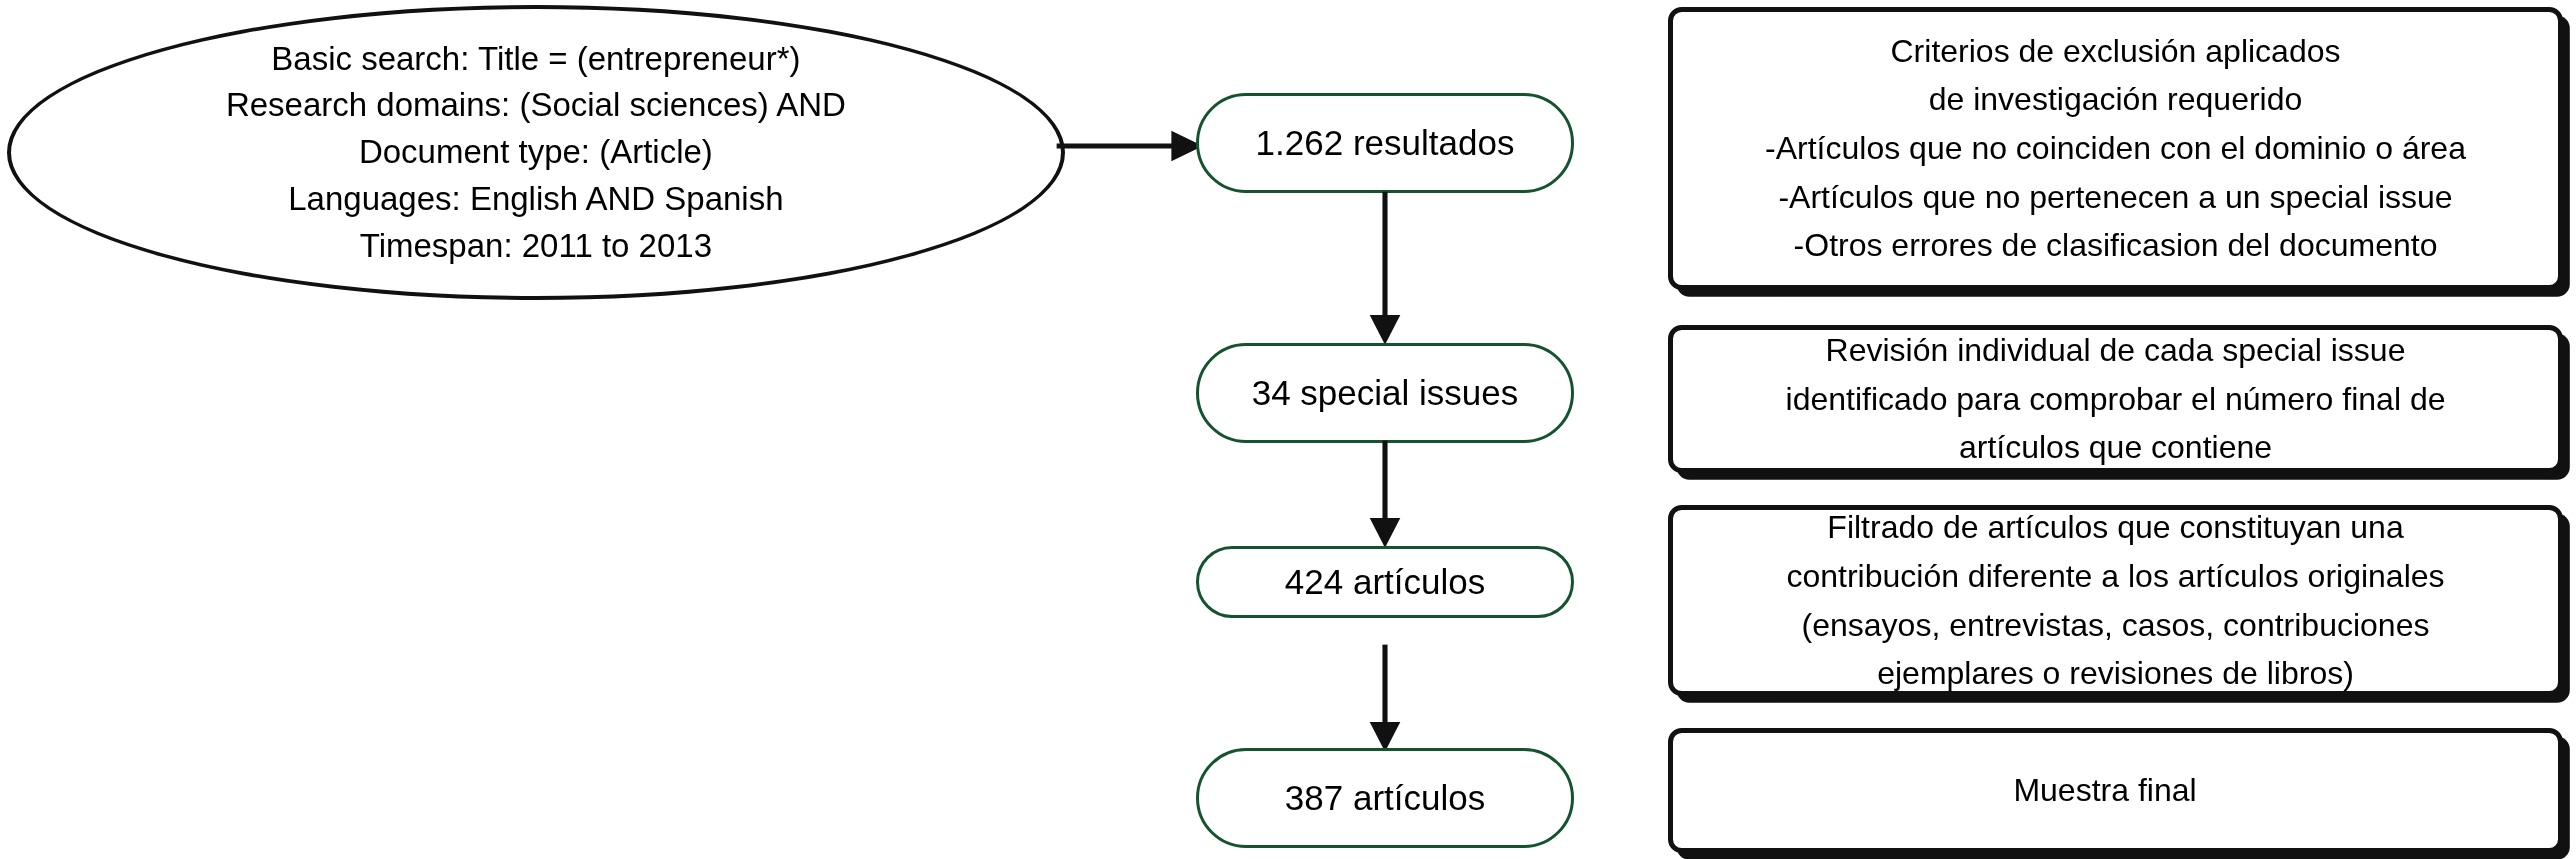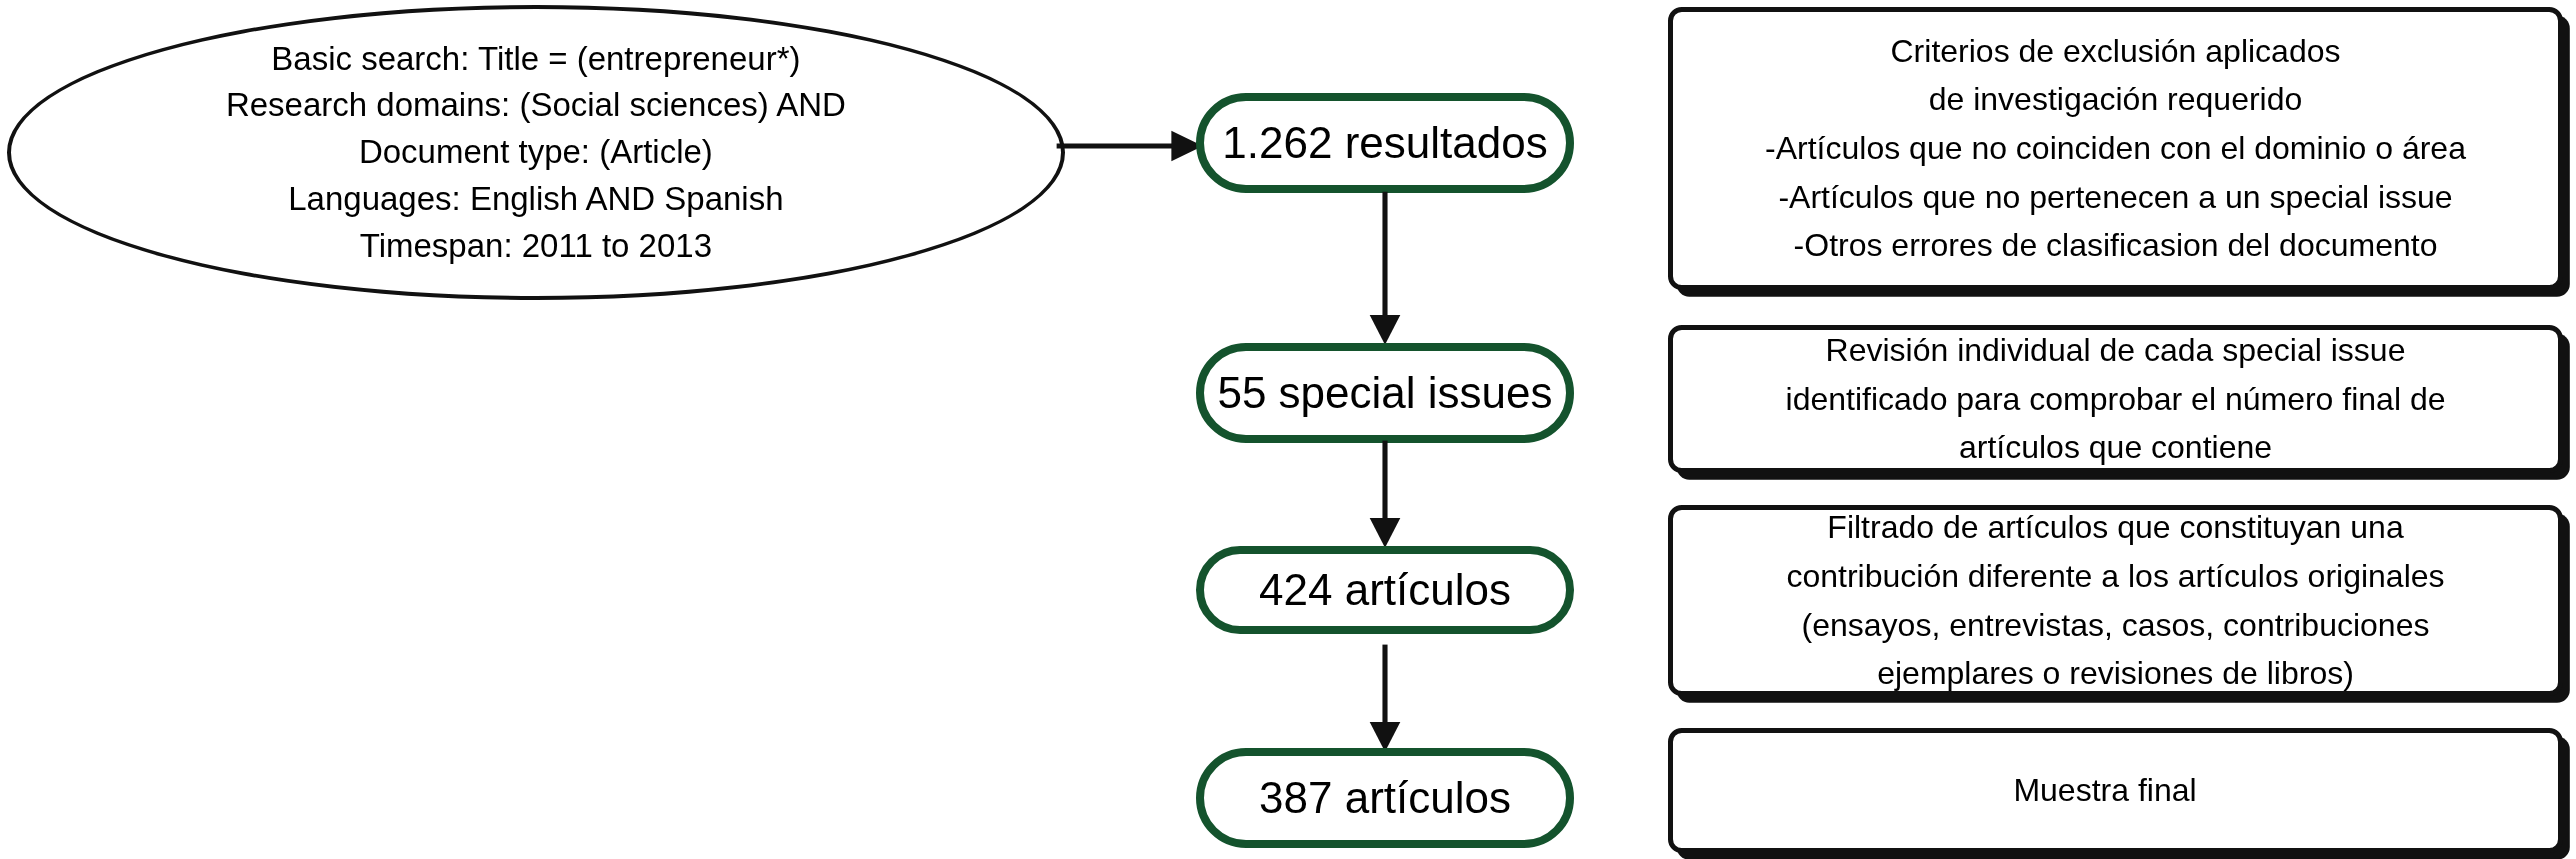--- a/index.html
+++ b/index.html
@@ -38,23 +38,23 @@
     border-radius: 50% / 50%;
     line-height: 1.42;
     font-size: 33px;
     padding: 0 52px;
   }
   .ellipse .lines { width: 100%; }
   .ellipse .line { display: block; white-space: nowrap; }
 
   
   .pill {
-    border: 8px solid #14532d;
+    border: 3px solid #14532d;
     border-radius: 52px;
-    font-size: 44px;
+    font-size: 35px;
     line-height: 1.2;
     white-space: nowrap;
   }
 
   
   .rbox {
     border: 5.2px solid #111;
     border-radius: 13.7px;
     font-size: 32px;
     line-height: 1.52;
@@ -95,31 +95,31 @@
   </div>
 
   <div class="conn" style="left:1368px; top:191px; width:34px; height:156px;">
     <svg width="34" height="156" viewBox="0 0 40 182" aria-hidden="true">
       <line x1="20" y1="0" x2="20" y2="150" stroke="#111" stroke-width="6"></line>
       <polygon points="2,145 38,145 20,180" fill="#111"></polygon>
     </svg>
   </div>
 
   <div class="node pill" style="left:1196px; top:343px; width:378px; height:100px;">
-    <span>55 special issues</span>
+    <span>34 special issues</span>
   </div>
 
   <div class="conn" style="left:1368px; top:440px; width:34px; height:110px;">
     <svg width="34" height="110" viewBox="0 0 40 128" aria-hidden="true">
       <line x1="20" y1="0" x2="20" y2="96" stroke="#111" stroke-width="6"></line>
       <polygon points="2,91 38,91 20,126" fill="#111"></polygon>
     </svg>
   </div>
 
-  <div class="node pill" style="left:1196px; top:546px; width:378px; height:88px;">
+  <div class="node pill" style="left:1196px; top:546px; width:378px; height:72px;">
     <span>424 artículos</span>
   </div>
 
   <div class="conn" style="left:1368px; top:644px; width:34px; height:110px;">
     <svg width="34" height="110" viewBox="0 0 40 128" aria-hidden="true">
       <line x1="20" y1="0" x2="20" y2="96" stroke="#111" stroke-width="6"></line>
       <polygon points="2,91 38,91 20,126" fill="#111"></polygon>
     </svg>
   </div>
 

